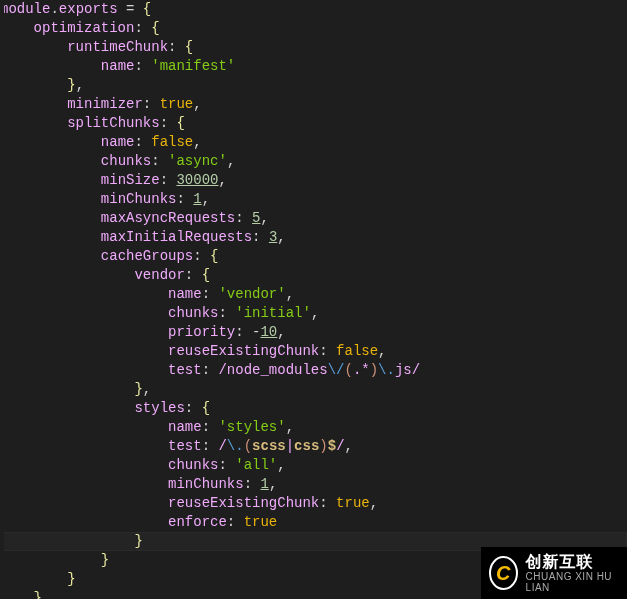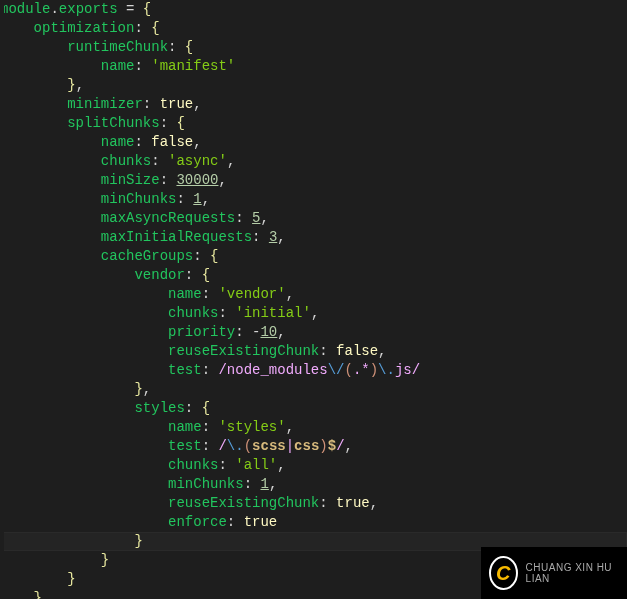--- a/index.html
+++ b/index.html
@@ -19,27 +19,27 @@
     white-space: pre;
   }
   .line {
     display: block;
     padding-left: 0;
     min-height: 19px;
   }
   .line > span { white-space: pre; }
 
   
-  .t-id     { color: #22c55e; } 
+  .t-id     { color: #f0abfc; } 
   .t-op     { color: #d4d4d4; } 
   .t-punc   { color: #d4d4d4; } 
   .t-brace  { color: #e9e9a0; } 
   .t-str    { color: #84cc16; } 
   .t-num    { color: #b5cea8; text-decoration: underline; } 
-  .t-bool   { color: #fef9c3; } 
+  .t-bool   { color: #eab308; } 
   .t-regex  { color: #f0abfc; } 
   .t-regex-grp { color: #ce9178; } 
   .t-regex-cls { color: #d7ba7d; font-weight: bold; } 
   .t-regex-esc { color: #569cd6; }
 
   .gutter-area {
     position: absolute;
     left: 0; top: 0;
     width: 4px;
     height: 100%;
@@ -102,15 +102,16 @@
 
 <div class="gutter-area"></div>
 
 <div class="editor" id="editor"><div class="line"><span class="t-id">module</span><span class="t-op">.</span><span class="t-id">exports</span><span class="t-op"> = </span><span class="t-brace">{</span></div><div class="line"><span>    </span><span class="t-id">optimization</span><span class="t-punc">: </span><span class="t-brace">{</span></div><div class="line"><span>        </span><span class="t-id">runtimeChunk</span><span class="t-punc">: </span><span class="t-brace">{</span></div><div class="line"><span>            </span><span class="t-id">name</span><span class="t-punc">: </span><span class="t-str">'manifest'</span></div><div class="line"><span>        </span><span class="t-brace">}</span><span class="t-punc">,</span></div><div class="line"><span>        </span><span class="t-id">minimizer</span><span class="t-punc">: </span><span class="t-bool">true</span><span class="t-punc">,</span></div><div class="line"><span>        </span><span class="t-id">splitChunks</span><span class="t-punc">: </span><span class="t-brace">{</span></div><div class="line"><span>            </span><span class="t-id">name</span><span class="t-punc">: </span><span class="t-bool">false</span><span class="t-punc">,</span></div><div class="line"><span>            </span><span class="t-id">chunks</span><span class="t-punc">: </span><span class="t-str">'async'</span><span class="t-punc">,</span></div><div class="line"><span>            </span><span class="t-id">minSize</span><span class="t-punc">: </span><span class="t-num">30000</span><span class="t-punc">,</span></div><div class="line"><span>            </span><span class="t-id">minChunks</span><span class="t-punc">: </span><span class="t-num">1</span><span class="t-punc">,</span></div><div class="line"><span>            </span><span class="t-id">maxAsyncRequests</span><span class="t-punc">: </span><span class="t-num">5</span><span class="t-punc">,</span></div><div class="line"><span>            </span><span class="t-id">maxInitialRequests</span><span class="t-punc">: </span><span class="t-num">3</span><span class="t-punc">,</span></div><div class="line"><span>            </span><span class="t-id">cacheGroups</span><span class="t-punc">: </span><span class="t-brace">{</span></div><div class="line"><span>                </span><span class="t-id">vendor</span><span class="t-punc">: </span><span class="t-brace">{</span></div><div class="line"><span>                    </span><span class="t-id">name</span><span class="t-punc">: </span><span class="t-str">'vendor'</span><span class="t-punc">,</span></div><div class="line"><span>                    </span><span class="t-id">chunks</span><span class="t-punc">: </span><span class="t-str">'initial'</span><span class="t-punc">,</span></div><div class="line"><span>                    </span><span class="t-id">priority</span><span class="t-punc">: </span><span class="t-op">-</span><span class="t-num">10</span><span class="t-punc">,</span></div><div class="line"><span>                    </span><span class="t-id">reuseExistingChunk</span><span class="t-punc">: </span><span class="t-bool">false</span><span class="t-punc">,</span></div><div class="line"><span>                    </span><span class="t-id">test</span><span class="t-punc">: </span><span class="t-regex">/node_modules</span><span class="t-regex-esc">\/</span><span class="t-regex-grp">(</span><span class="t-regex">.*</span><span class="t-regex-grp">)</span><span class="t-regex-esc">\.</span><span class="t-regex">js/</span></div><div class="line"><span>                </span><span class="t-brace">}</span><span class="t-punc">,</span></div><div class="line"><span>                </span><span class="t-id">styles</span><span class="t-punc">: </span><span class="t-brace">{</span></div><div class="line"><span>                    </span><span class="t-id">name</span><span class="t-punc">: </span><span class="t-str">'styles'</span><span class="t-punc">,</span></div><div class="line"><span>                    </span><span class="t-id">test</span><span class="t-punc">: </span><span class="t-regex">/</span><span class="t-regex-esc">\.</span><span class="t-regex-grp">(</span><span class="t-regex-cls">scss</span><span class="t-regex">|</span><span class="t-regex-cls">css</span><span class="t-regex-grp">)</span><span class="t-regex-cls">$</span><span class="t-regex">/</span><span class="t-punc">,</span></div><div class="line"><span>                    </span><span class="t-id">chunks</span><span class="t-punc">: </span><span class="t-str">'all'</span><span class="t-punc">,</span></div><div class="line"><span>                    </span><span class="t-id">minChunks</span><span class="t-punc">: </span><span class="t-num">1</span><span class="t-punc">,</span></div><div class="line"><span>                    </span><span class="t-id">reuseExistingChunk</span><span class="t-punc">: </span><span class="t-bool">true</span><span class="t-punc">,</span></div><div class="line"><span>                    </span><span class="t-id">enforce</span><span class="t-punc">: </span><span class="t-bool">true</span></div><div class="line hl"><span>                </span><span class="t-brace">}</span></div><div class="line"><span>            </span><span class="t-brace">}</span></div><div class="line"><span>        </span><span class="t-brace">}</span></div><div class="line"><span>    </span><span class="t-brace">}</span><span class="t-punc">,</span></div></div>
 
 <div class="corner-badge">
   <div class="logo">
     <span>C</span>
   </div>
   <div class="txt">
+    <span class="cn">创新互联</span>
     <span class="en">CHUANG XIN HU LIAN</span>
   </div>
 </div>
 
 </body></html>

